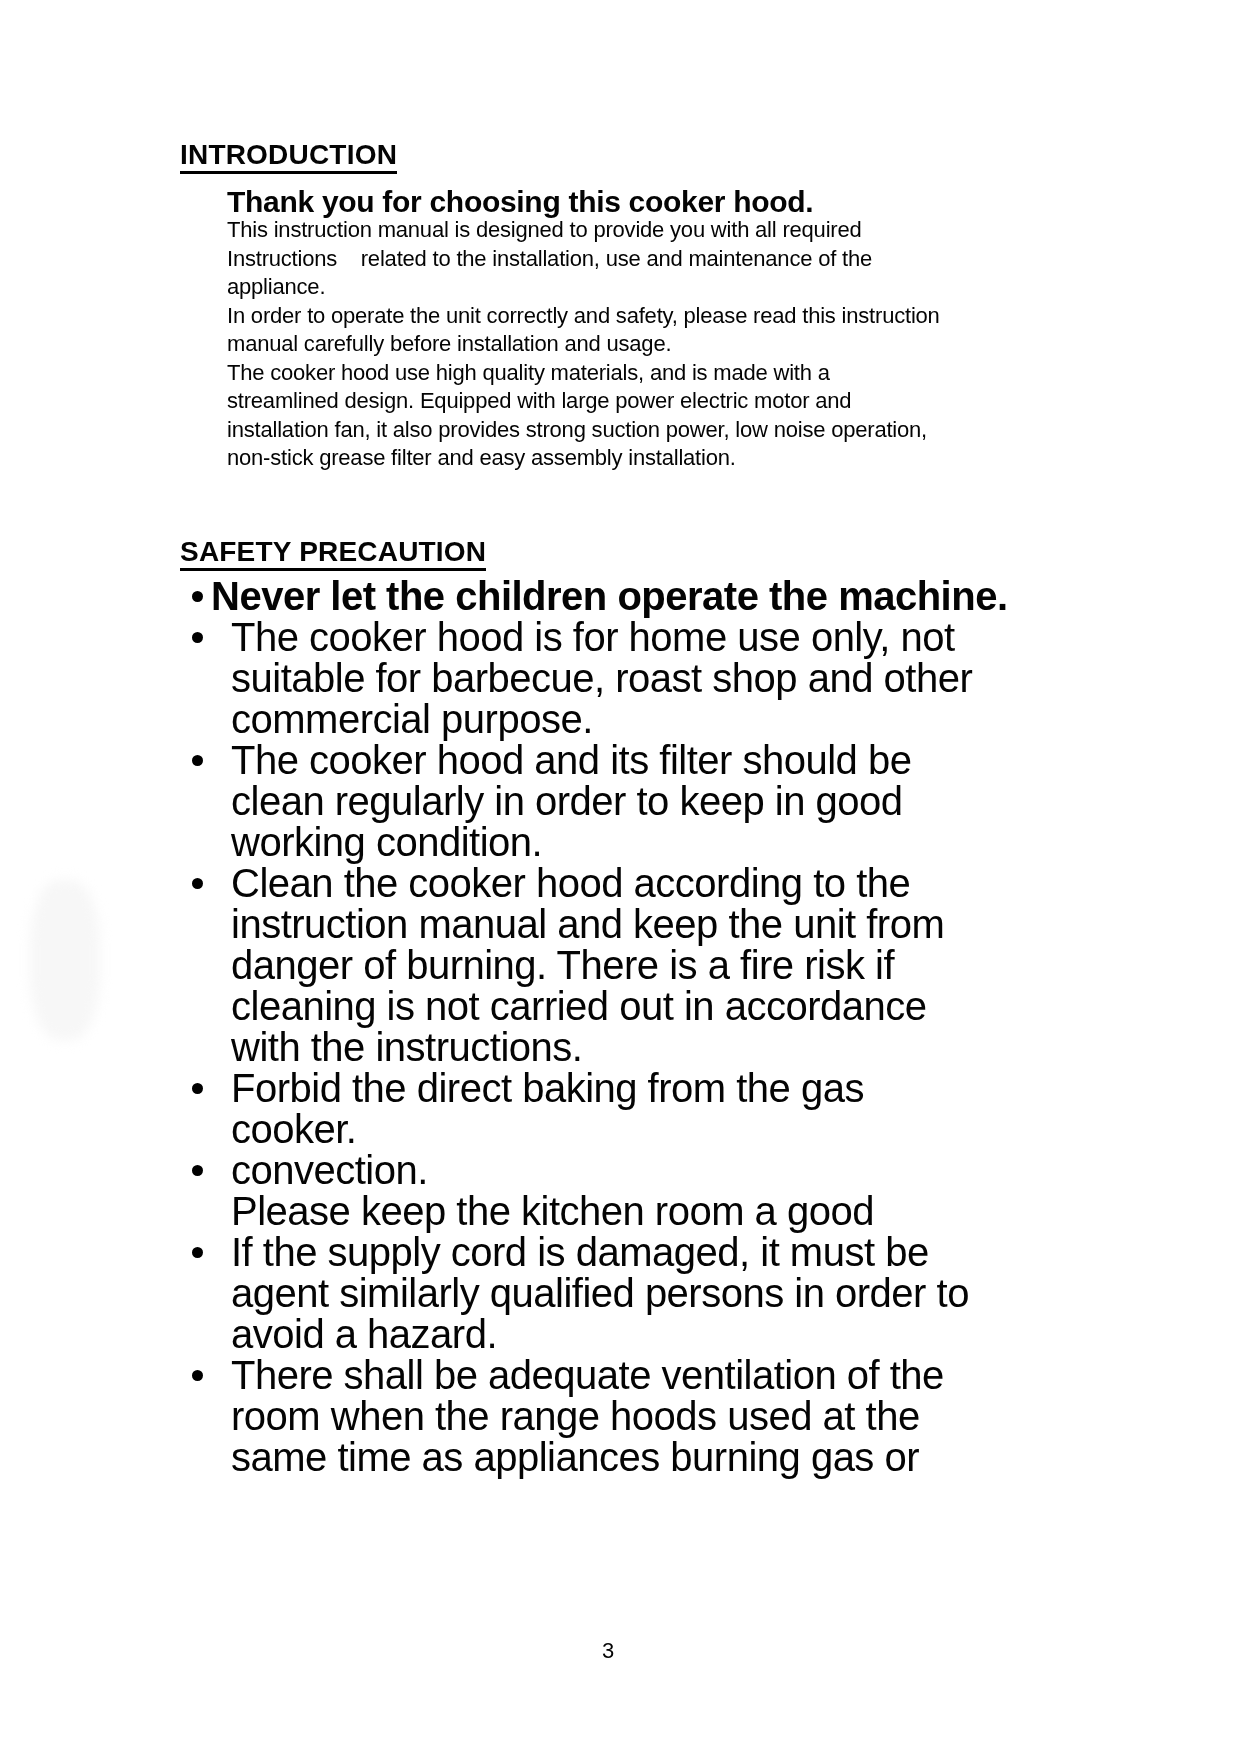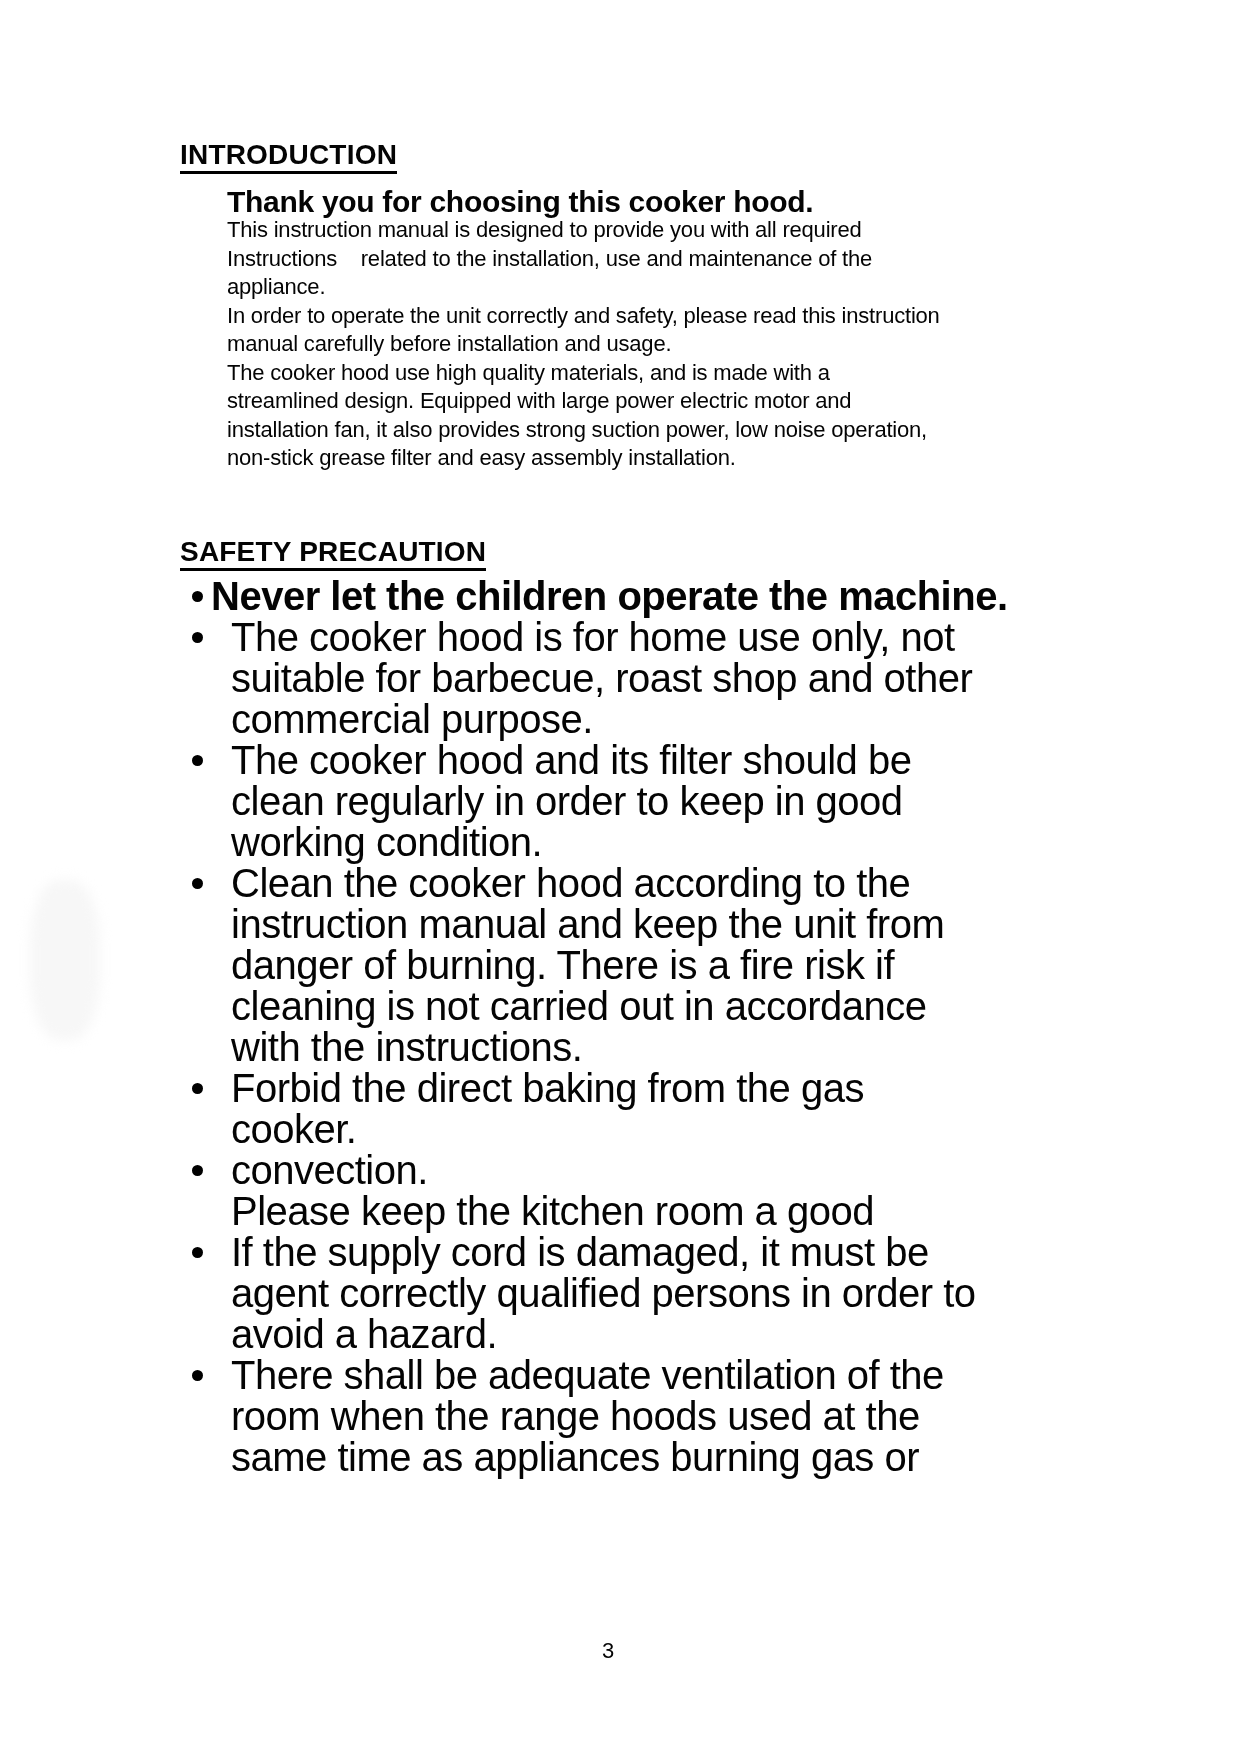--- a/index.html
+++ b/index.html
@@ -171,21 +171,21 @@
         <div class="b-lines">
           <div class="b-line">convection.</div>
           <div class="b-line">Please keep the kitchen room a good</div>
         </div>
       </li>
 
       <li class="b-item">
         <span class="dot"></span>
         <div class="b-lines">
           <div class="b-line">If the supply cord is damaged, it must be</div>
-          <div class="b-line">agent correctly qualified persons in order to</div>
+          <div class="b-line">agent similarly qualified persons in order to</div>
           <div class="b-line">avoid a hazard.</div>
         </div>
       </li>
 
       <li class="b-item">
         <span class="dot"></span>
         <div class="b-lines">
           <div class="b-line">There shall be adequate ventilation of the</div>
           <div class="b-line">room when the range hoods used at the</div>
           <div class="b-line">same time as appliances burning gas or</div>

